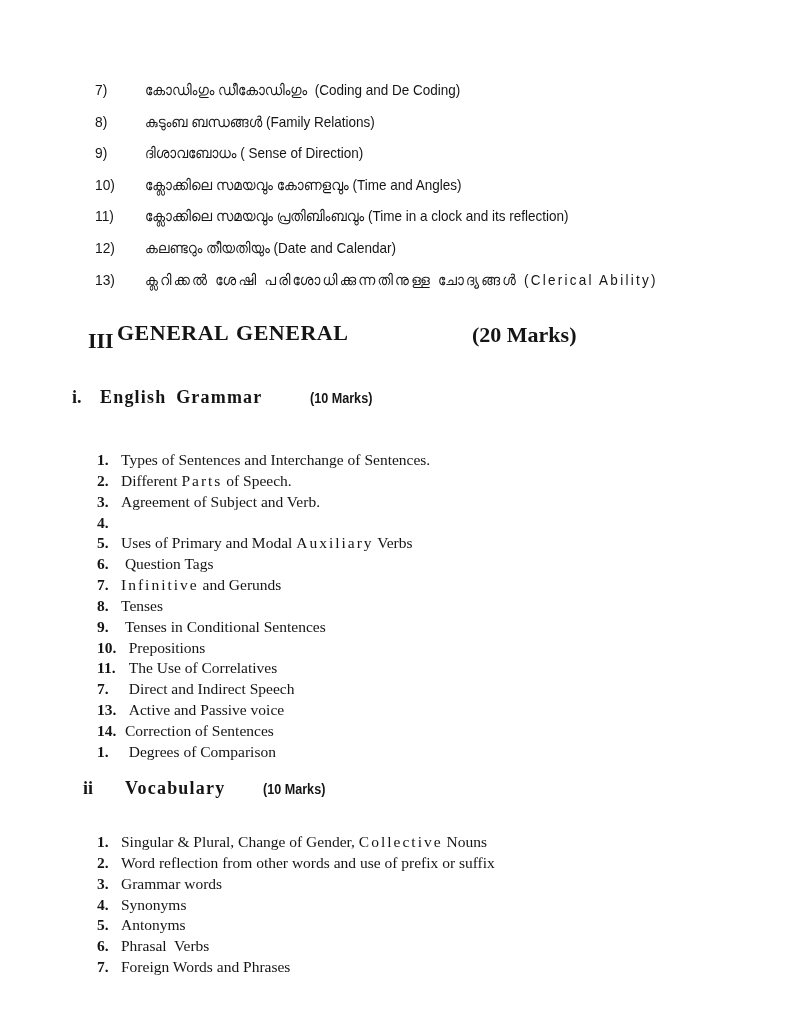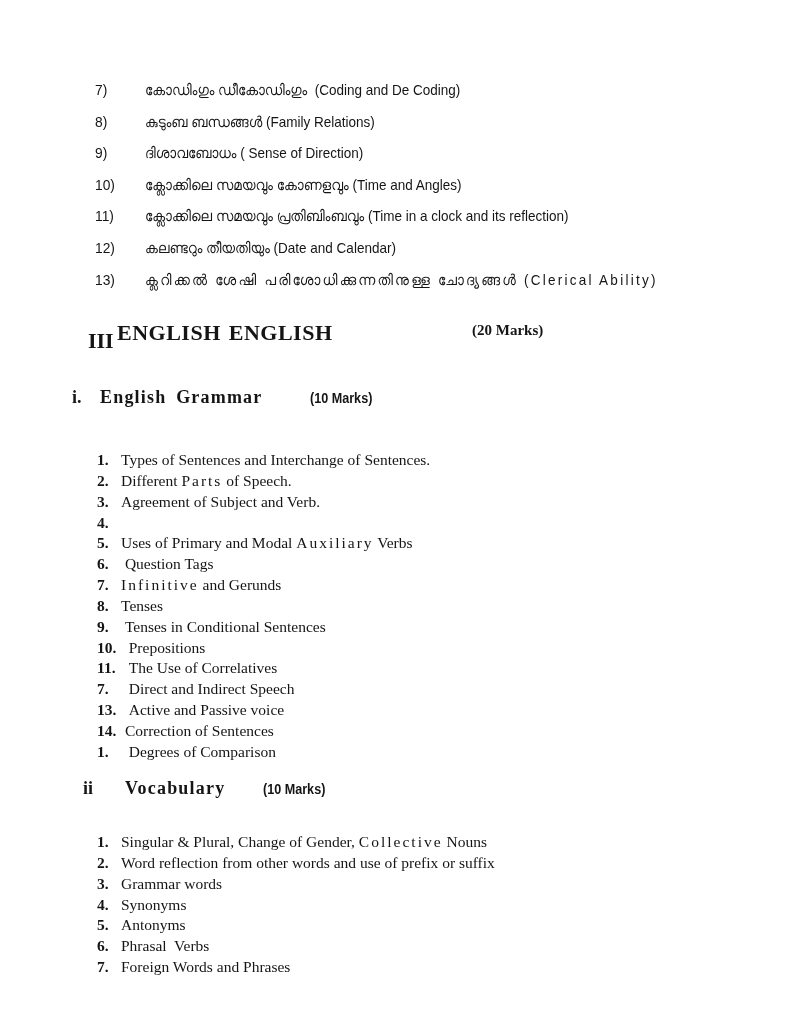--- a/index.html
+++ b/index.html
@@ -15,21 +15,21 @@
   .ml-row{display:flex;align-items:flex-start;line-height:20px;margin-bottom:11.6px;
           font-family:"Liberation Sans", sans-serif;font-size:15px;}
   .ml-num{flex:none;width:50px;display:inline-block;transform:scaleX(.92);transform-origin:left center;}
   .ml-text{display:inline-block;transform:scaleX(.9);transform-origin:left center;white-space:pre-wrap;}
   .ml-text.ls{letter-spacing:2.5px;}
   
   .sec{position:absolute;top:320px;left:0;width:791px;height:30px;margin:0;
        font-family:"Liberation Serif", serif;font-weight:bold;font-size:22px;}
   .sec-num{position:absolute;left:68px;top:8px;margin-left:20px;}
   .sec-title{position:absolute;left:117px;top:0;letter-spacing:.5px;word-spacing:2px;}
-  .sec-marks{position:absolute;left:472px;top:2px;font-size:15px;}
+  .sec-marks{position:absolute;left:472px;top:2px;font-size:22px;}
   
   .sub{position:absolute;left:0;width:791px;height:26px;margin:0;
        font-family:"Liberation Serif", serif;font-weight:bold;font-size:18px;}
   .sub-grammar{top:387px;}
   .sub-vocab{top:778px;margin-left:8px;}
   .sub-num{position:absolute;top:0;}
   .sub-title{position:absolute;top:0;letter-spacing:1.2px;word-spacing:4px;}
   .sub-marks{position:absolute;top:3px;font-family:"Liberation Sans", sans-serif;
              font-size:14px;font-weight:600;letter-spacing:0;display:inline-block;
              transform:scaleX(.9);transform-origin:left center;}
@@ -76,21 +76,21 @@
         <span class="ml-text">കലണ്ടറും തീയതിയും (Date and Calendar)</span>
       </div>
       <div class="ml-row">
         <span class="ml-num">13)</span>
         <span class="ml-text ls">ക്ലറിക്കൽ ശേഷി പരിശോധിക്കുന്നതിനുള്ള ചോദ്യങ്ങൾ (Clerical Ability)</span>
       </div>
     </div>
 
   <h2 class="sec">
     <span class="sec-num">III</span>
-    <span class="sec-title">ENGLISH ENGLISH</span>
+    <span class="sec-title">GENERAL GENERAL</span>
     <span class="sec-marks">(20 Marks)</span>
   </h2>
 
   <h3 class="sub sub-grammar">
     <span class="sub-num g-num">i.</span>
     <span class="sub-title g-title">English Grammar</span>
     <span class="sub-marks g-marks">(10 Marks)</span>
   </h3>
 
   <div class="en-list grammar" id="grammar-list">

